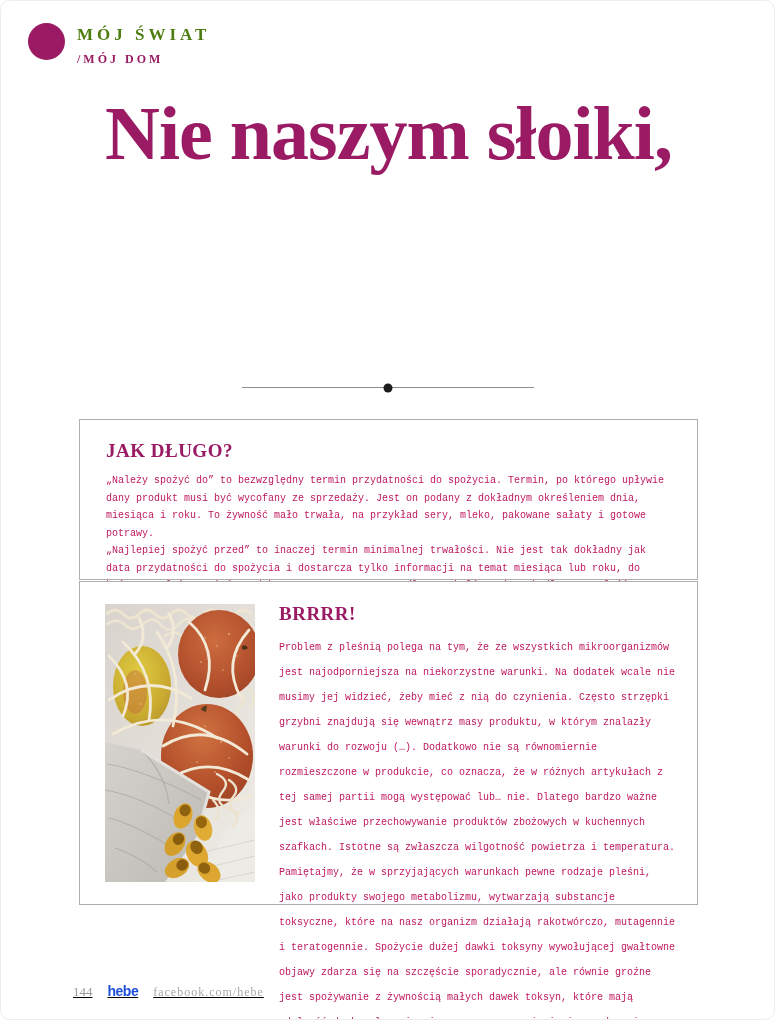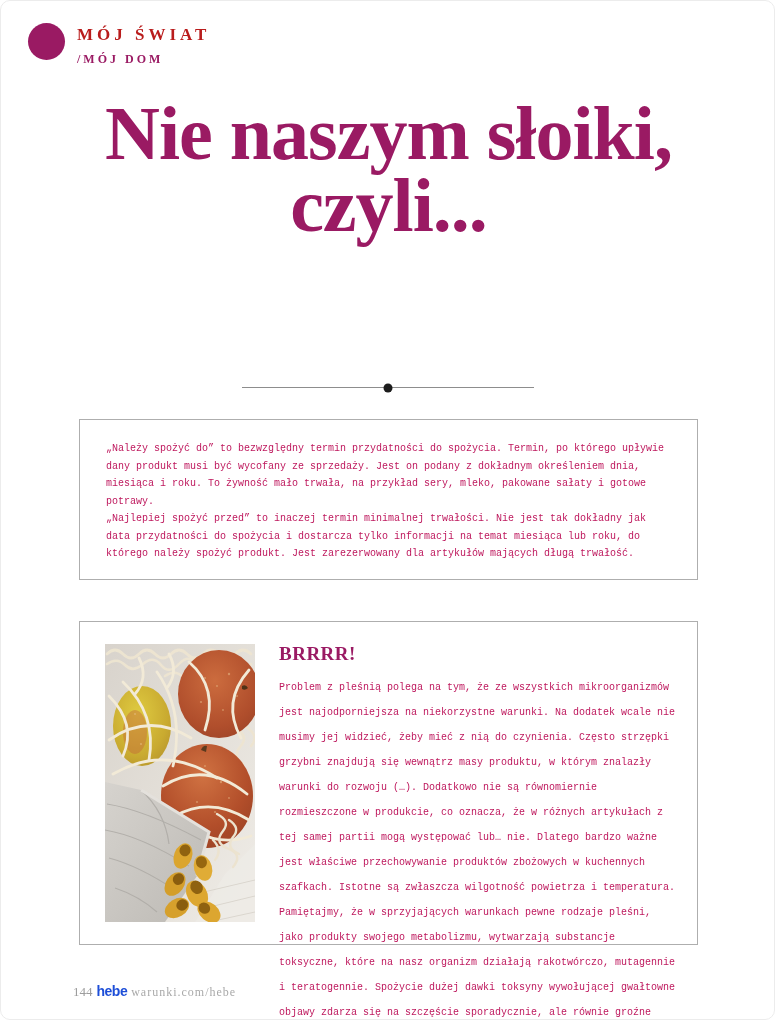--- a/index.html
+++ b/index.html
@@ -25,21 +25,21 @@
   
   .brand-circle{
     position:absolute;left:27px;top:22px;
     width:37px;height:37px;border-radius:50%;
     background:var(--accent-color);
   }
   .header-text{position:absolute;left:76px;top:24px;}
   .section-title{
     font-family:"Liberation Serif",serif;
     font-weight:700;font-size:17px;letter-spacing:4px;
-    color:#b91c1c;
+    color:#4d7c0f;
   }
   .subsection-title{
     font-family:"Liberation Serif",serif;
     font-weight:700;font-size:12px;letter-spacing:3px;
     color:var(--accent-color);
     margin-top:7px;
   }
 
   
   .article-title{
@@ -73,21 +73,21 @@
     width:9px;height:9px;border-radius:50%;background:#1c1c1c;
   }
 
   
   .info-box{
     position:absolute;left:78px;width:619px;
     border:1px solid var(--border-color);
     background:#ffffff;
   }
   .box-how-long{top:418px;height:161px;padding:20px 26px;}
-  .box-brrrr{top:620px;height:324px;}
+  .box-brrrr{top:580px;height:324px;}
   .box-heading{
     font-family:"Liberation Serif",serif;
     font-weight:700;font-size:19px;letter-spacing:.5px;
     color:var(--accent-color);
     margin-bottom:10px;
   }
   .box-body{
     font-size:10px;line-height:17.5px;
     color:#be185d;
     white-space:pre-line;
@@ -99,21 +99,21 @@
     width:150px;height:278px;display:block;
   }
   .brrrr-text{
     position:absolute;left:199px;top:21px;width:398px;
   }
   .box-brrrr .box-body{line-height:25px;}
 
   
   .page-footer{
     position:absolute;left:72px;top:982px;
-    display:flex;align-items:baseline;gap:4px;
+    display:flex;align-items:baseline;gap:15px;text-decoration:underline;
   }
   .footer-page-number{
     font-family:"Liberation Serif",serif;
     font-size:13px;color:#9c9c9c;
   }
   .footer-brand{
     font-family:"Liberation Sans",sans-serif;
     font-weight:700;font-size:14px;letter-spacing:-.5px;
     color:#1d4ed8;
   }
@@ -128,29 +128,29 @@
 <div class="page">
 
   <div class="brand-circle"></div>
   <div class="header-text">
     <div class="section-title">MÓJ ŚWIAT</div>
     <div class="subsection-title">/MÓJ DOM</div>
   </div>
 
   <div class="article-title">
     <div>Nie naszym słoiki,</div>
-    <div>czyli...</div>
   </div>
 
 
   <div class="divider">
     <div class="divider-dot"></div>
   </div>
 
   <div class="info-box box-how-long">
+    <div class="box-heading">JAK DŁUGO?</div>
     <div class="box-body">„Należy spożyć do” to bezwzględny termin przydatności do spożycia. Termin, po którego upływie dany produkt musi być wycofany ze sprzedaży. Jest on podany z dokładnym określeniem dnia, miesiąca i roku. To żywność mało trwała, na przykład sery, mleko, pakowane sałaty i gotowe potrawy.
 „Najlepiej spożyć przed” to inaczej termin minimalnej trwałości. Nie jest tak dokładny jak data przydatności do spożycia i dostarcza tylko informacji na temat miesiąca lub roku, do którego należy spożyć produkt. Jest zarezerwowany dla artykułów mających długą trwałość.</div>
   </div>
 
   <div class="info-box box-brrrr">
 
     <svg class="box-photo" viewBox="0 0 150 278" role="img">
       <defs>
         <linearGradient id="bgG" x1="0" y1="0" x2="1" y2="1">
           <stop offset="0" stop-color="#d8d3cc"></stop>
@@ -282,16 +282,16 @@
 
     <div class="brrrr-text">
       <div class="box-heading">BRRRR!</div>
       <div class="box-body">Problem z pleśnią polega na tym, że ze wszystkich mikroorganizmów jest najodporniejsza na niekorzystne warunki. Na dodatek wcale nie musimy jej widzieć, żeby mieć z nią do czynienia. Często strzępki grzybni znajdują się wewnątrz masy produktu, w którym znalazły warunki do rozwoju (…). Dodatkowo nie są równomiernie rozmieszczone w produkcie, co oznacza, że w różnych artykułach z tej samej partii mogą występować lub… nie. Dlatego bardzo ważne jest właściwe przechowywanie produktów zbożowych w kuchennych szafkach. Istotne są zwłaszcza wilgotność powietrza i temperatura. Pamiętajmy, że w sprzyjających warunkach pewne rodzaje pleśni, jako produkty swojego metabolizmu, wytwarzają substancje toksyczne, które na nasz organizm działają rakotwórczo, mutagennie i teratogennie. Spożycie dużej dawki toksyny wywołującej gwałtowne objawy zdarza się na szczęście sporadycznie, ale równie groźne jest spożywanie z żywnością małych dawek toksyn, które mają zdolność do kumulowania się w naszym organizmie i powodowania toksyczności przewlekłej. (dr inż. Elżbieta Rosiak)</div>
     </div>
   </div>
 
   <div class="page-footer">
     <span class="footer-page-number">144</span>
     <span class="footer-brand">hebe</span>
-    <span class="footer-url">warunki.com/hebe</span>
+    <span class="footer-url">facebook.com/hebe</span>
   </div>
 
 </div>
 
 </body></html>

